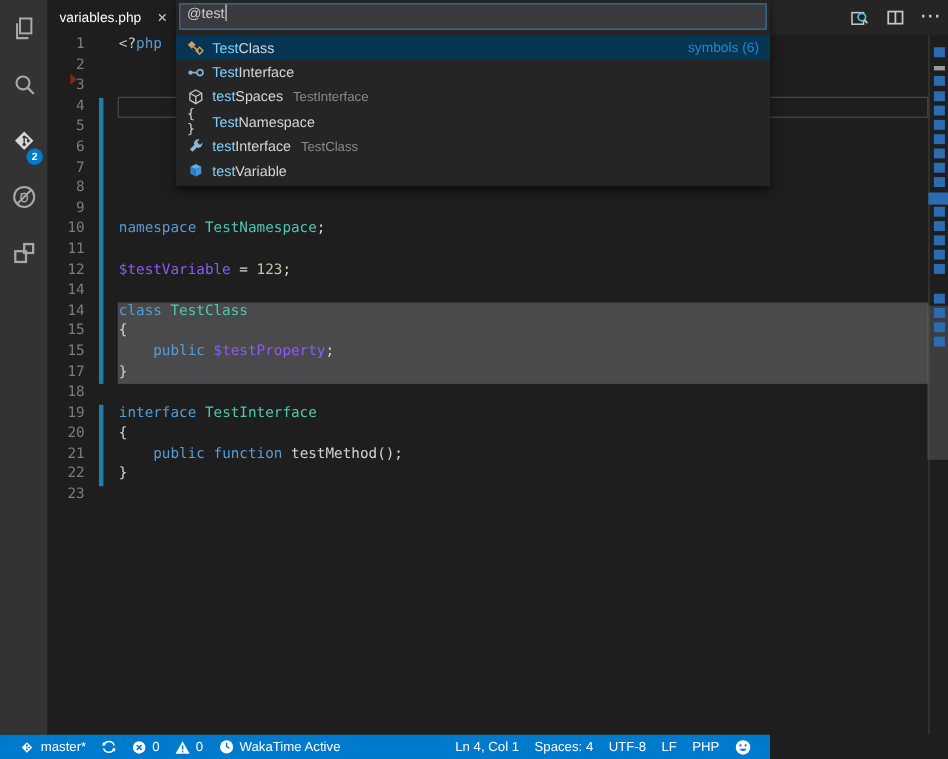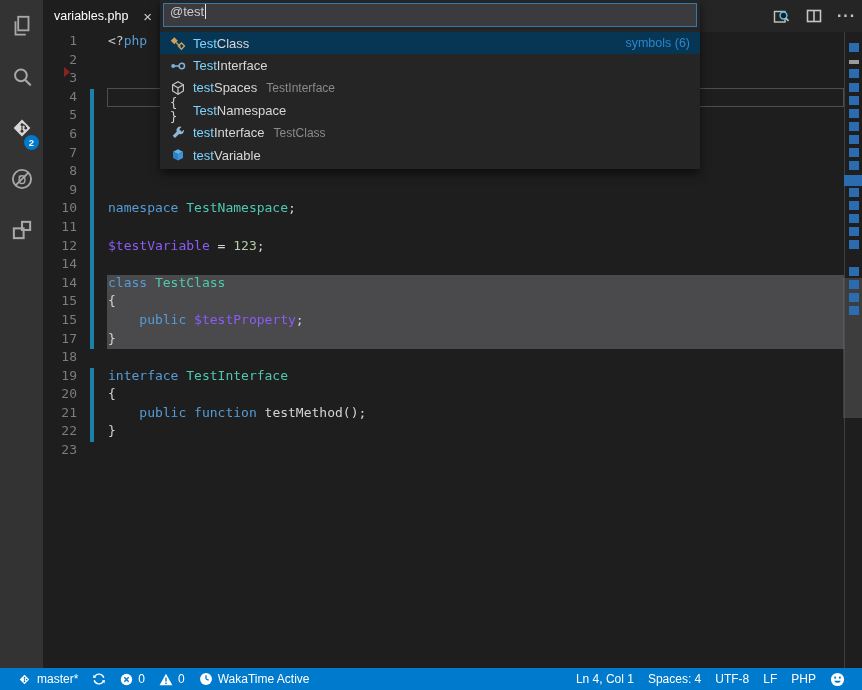--- a/index.html
+++ b/index.html
@@ -53,21 +53,21 @@
   .qo-list { padding:2px 0 3px 0; }
   .qo-row { position:relative; height:22.4px; display:flex; align-items:center; padding:0 10px; cursor:pointer; }
   .qo-row.selected { background:#073655; }
   .qo-icon { width:16px; height:16px; margin-right:7px; display:flex; align-items:center; justify-content:center; flex:none; }
   .qo-ns { color:#d4d4d4; font:12px "DejaVu Sans Mono", monospace; letter-spacing:1px; }
   .qo-label { font-size:13px; color:#d7d7d7; white-space:pre; }
   .qo-label .match { color:#7dd3fc; font-weight:normal;text-align:center; }
   .qo-detail { font-size:12px; color:#8a8a8a; margin-left:9px; }
   .qo-badge { position:absolute; right:10px; font-size:12.5px; color:#2986cc; }
   
-  .status-bar { position:absolute; left:0; bottom:0; width:862px; height:22px; background:#007acc;
+  .status-bar { position:absolute; left:0; bottom:0; width:700px; height:22px; background:#007acc;
     color:#ffffff; display:flex; align-items:center; font-size:12px; z-index:30; }
   .sb-left { display:flex; align-items:center; height:100%; padding-left:10px; }
   .sb-right { display:flex; align-items:center; height:100%; margin-left:auto; padding-right:10px; }
   .sb-item { display:flex; align-items:center; gap:5px; padding:0 7px; height:100%; cursor:pointer; white-space:nowrap; }
   svg { display:block; }
 </style>
 </head>
 <body>
 
 <div class="app">

